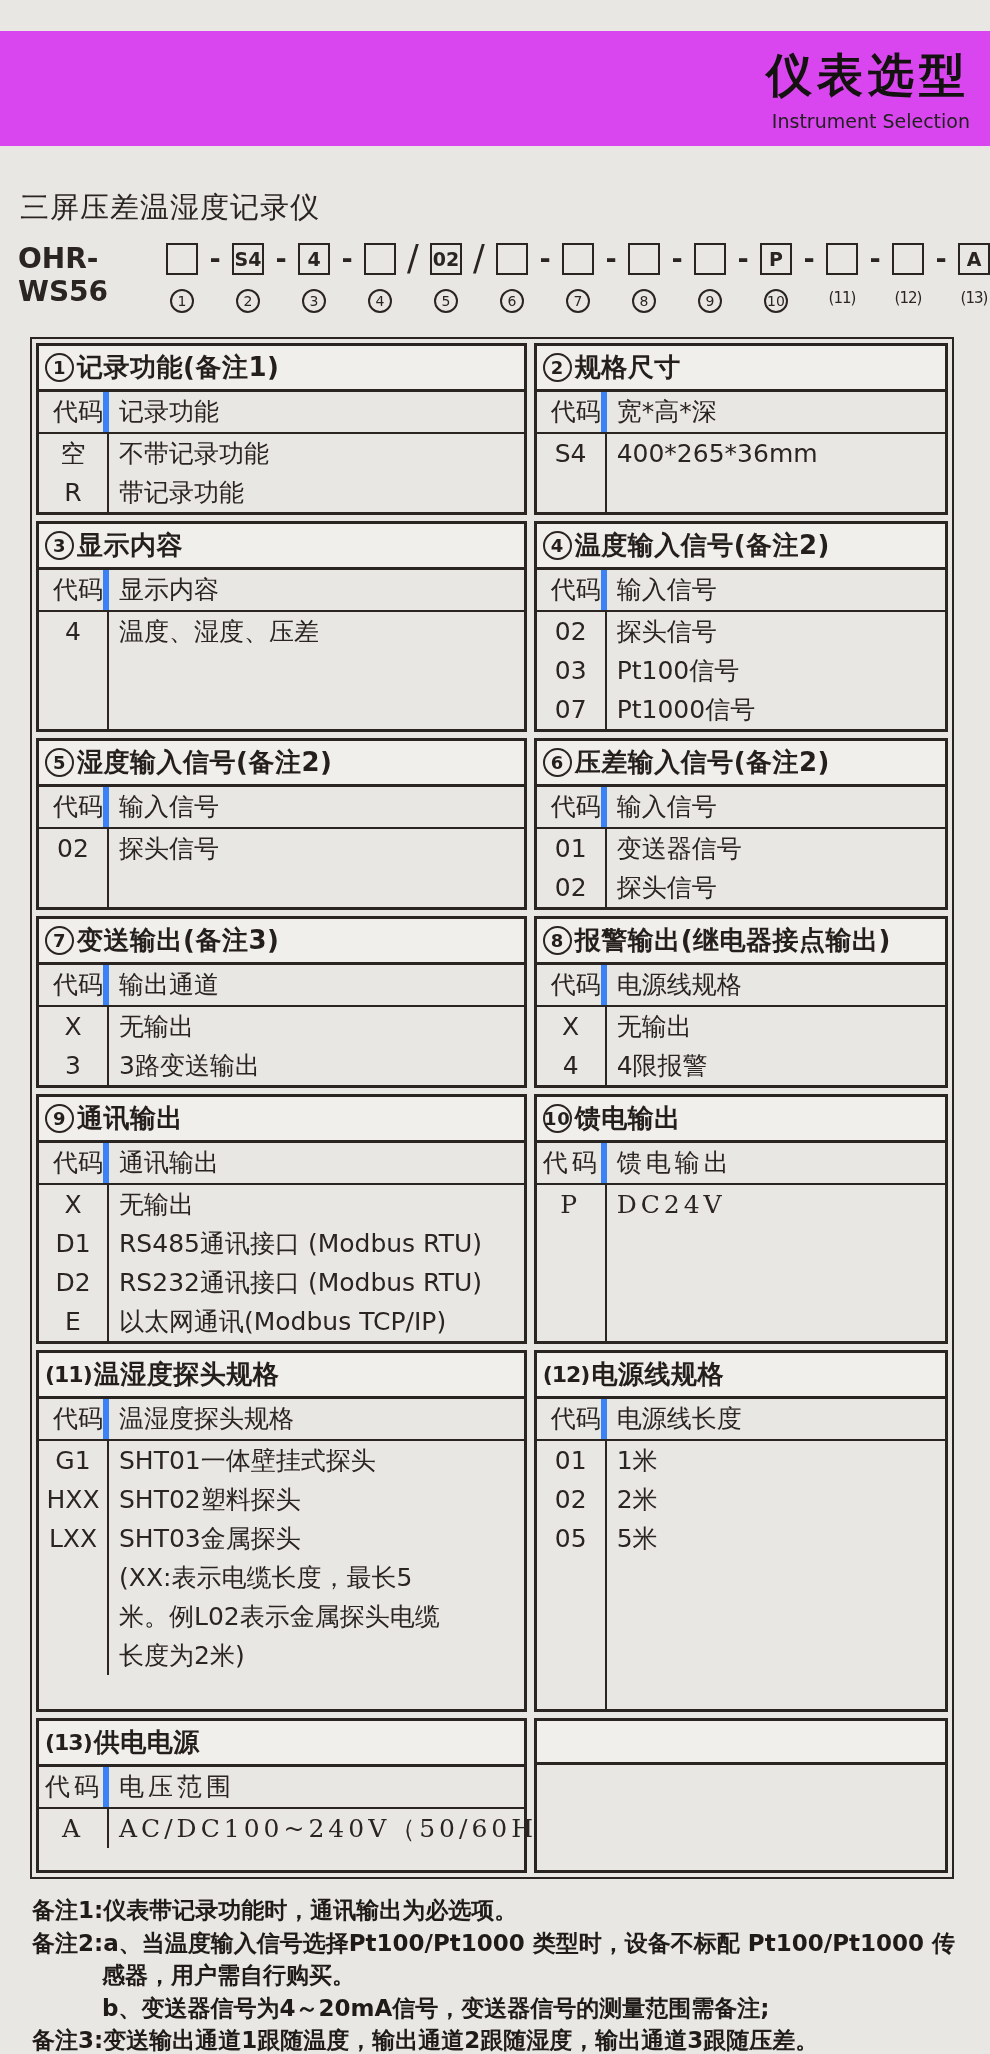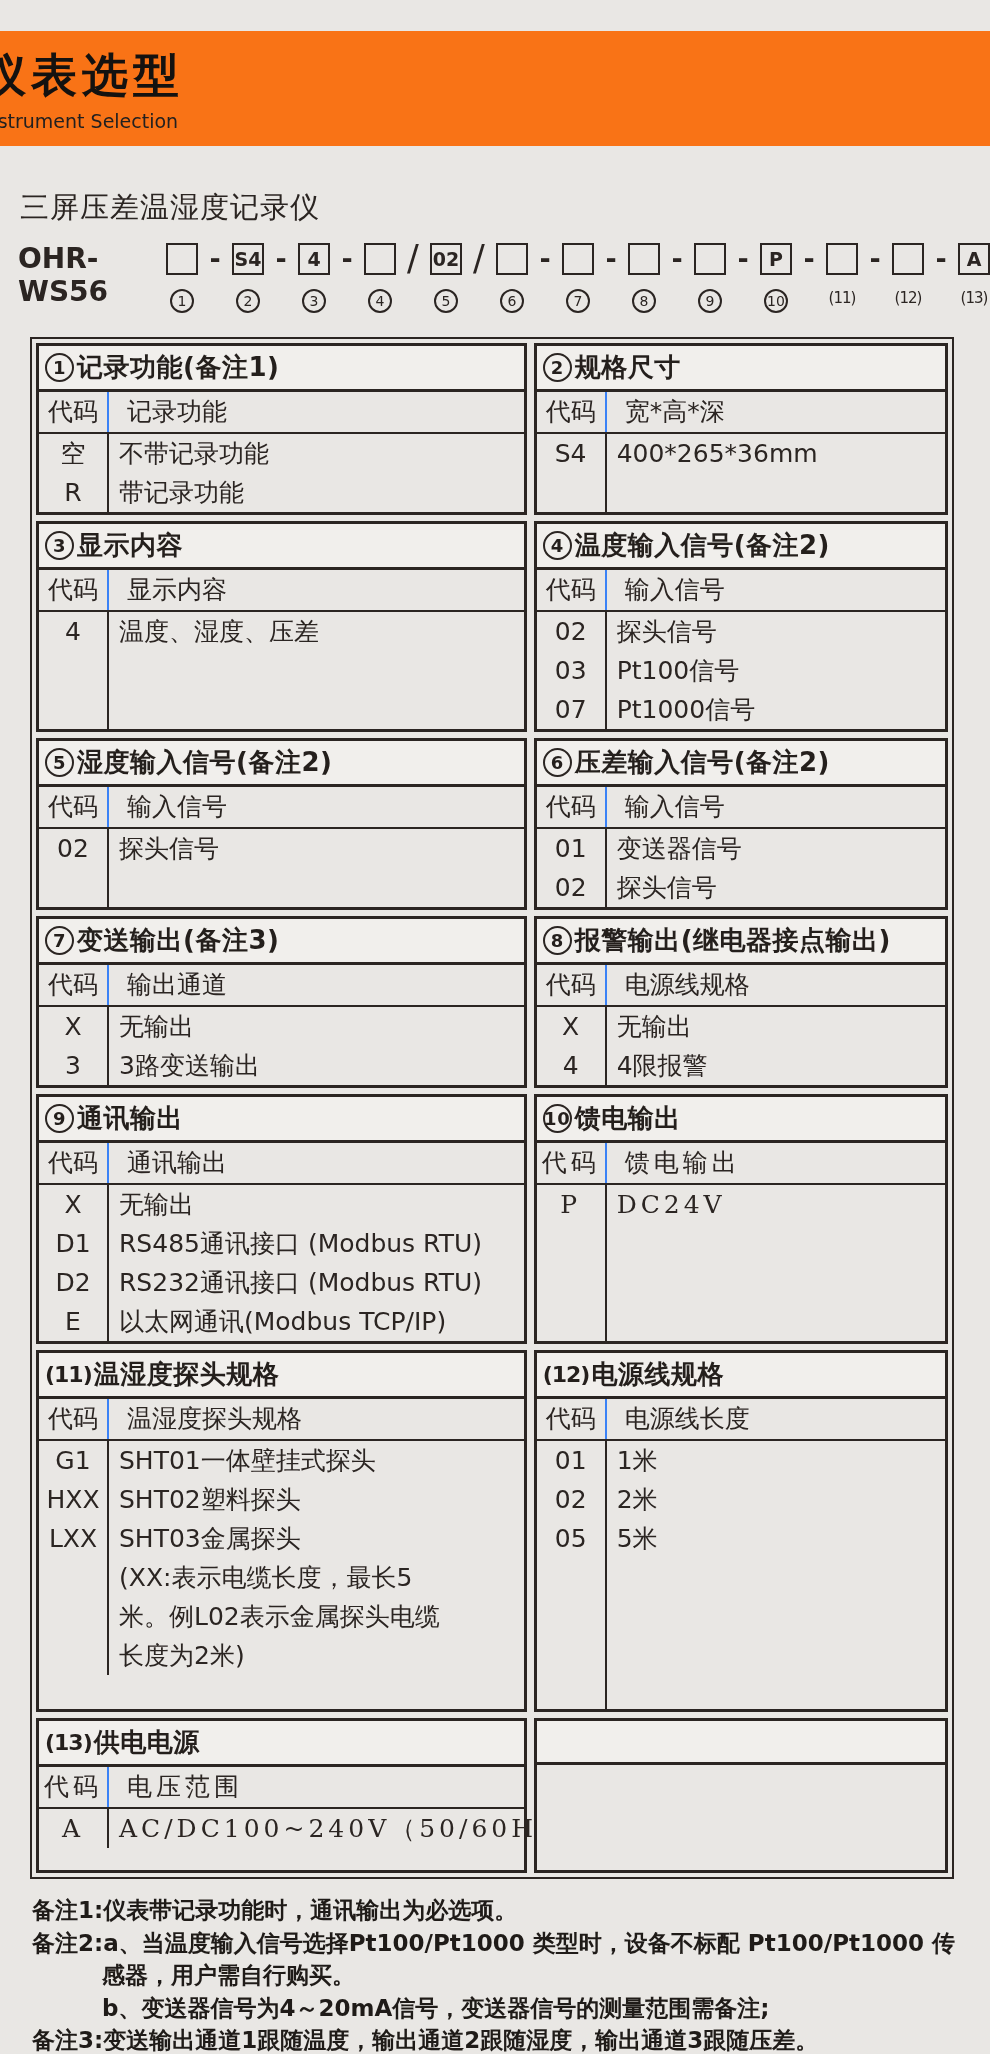--- a/index.html
+++ b/index.html
@@ -7,22 +7,22 @@
   body {
     height: 2054px;
     overflow: hidden;
     background: #e9e7e4;
     color: #2b2522;
     font-family: "DejaVu Sans", "Liberation Sans", sans-serif;
   }
   
   .top-strip { height: 31px; background: #e9e7e4; }
   .banner {
-    height: 115px; background: #f97316;
-    display: flex; flex-direction: column; align-items: flex-start; justify-content: center;
+    height: 115px; background: #d946ef;
+    display: flex; flex-direction: column; align-items: flex-end; justify-content: center;
   }
   .banner .main-title {
     font-size: 46px; font-weight: 700; letter-spacing: 5px;
     transform: translateX(-20px); color: #141210;
   }
   .banner .sub-title {
     font-size: 19px; font-weight: 400; margin-top: 3px;
     transform: translateX(-20px); color: #222020;
   }
   
@@ -54,22 +54,22 @@
   .band-title {
     background: #f1efec; border-bottom: 3px solid #2b2522;
     padding: 4px 6px; min-height: 44px;
     display: flex; align-items: center;
     font-size: 26px; font-weight: 700; letter-spacing: 0.5px; color: #241f1c;
   }
   .band-title .circ { width: 29px; height: 29px; font-size: 18px; font-weight: 700; margin-right: 3px; }
   .band-title .pnum { font-size: 22px; font-weight: 700; margin-right: 2px; }
   .band-body { flex: 1; display: flex; flex-direction: column; }
   .hdr-row { display: flex; border-bottom: 2px solid #2b2522; }
-  .code-h { width: 70px; flex: none; border-right: 2px solid #3b82f6; text-align: center; font-size: 25px; line-height: 40px; }
-  .desc-h { flex: 1; padding-left: 18px; font-size: 25px; line-height: 40px; }
+  .code-h { width: 70px; flex: none; border-right: 6px solid #3b82f6; text-align: right; font-size: 25px; line-height: 40px; }
+  .desc-h { flex: 1; padding-left: 10px; font-size: 25px; line-height: 40px; }
   .data-area { flex: 1; display: flex; }
   .code-stack { width: 70px; flex: none; border-right: 2px solid #2b2522; display: flex; flex-direction: column; }
   .desc-stack { flex: 1; padding-left: 10px; }
   .cell-line { font-size: 25px; line-height: 39px; min-height: 39px; white-space: nowrap; }
   .code-stack .cell-line { text-align: center; }
   .padb { padding-bottom: 34px; border-radius: 20px; }
   .padb-sm { padding-bottom: 22px; }
   .half.serif .hdr-row, .half.serif .data-area {
     font-family: "DejaVu Serif", "Liberation Serif", serif; letter-spacing: 4px;
   }

